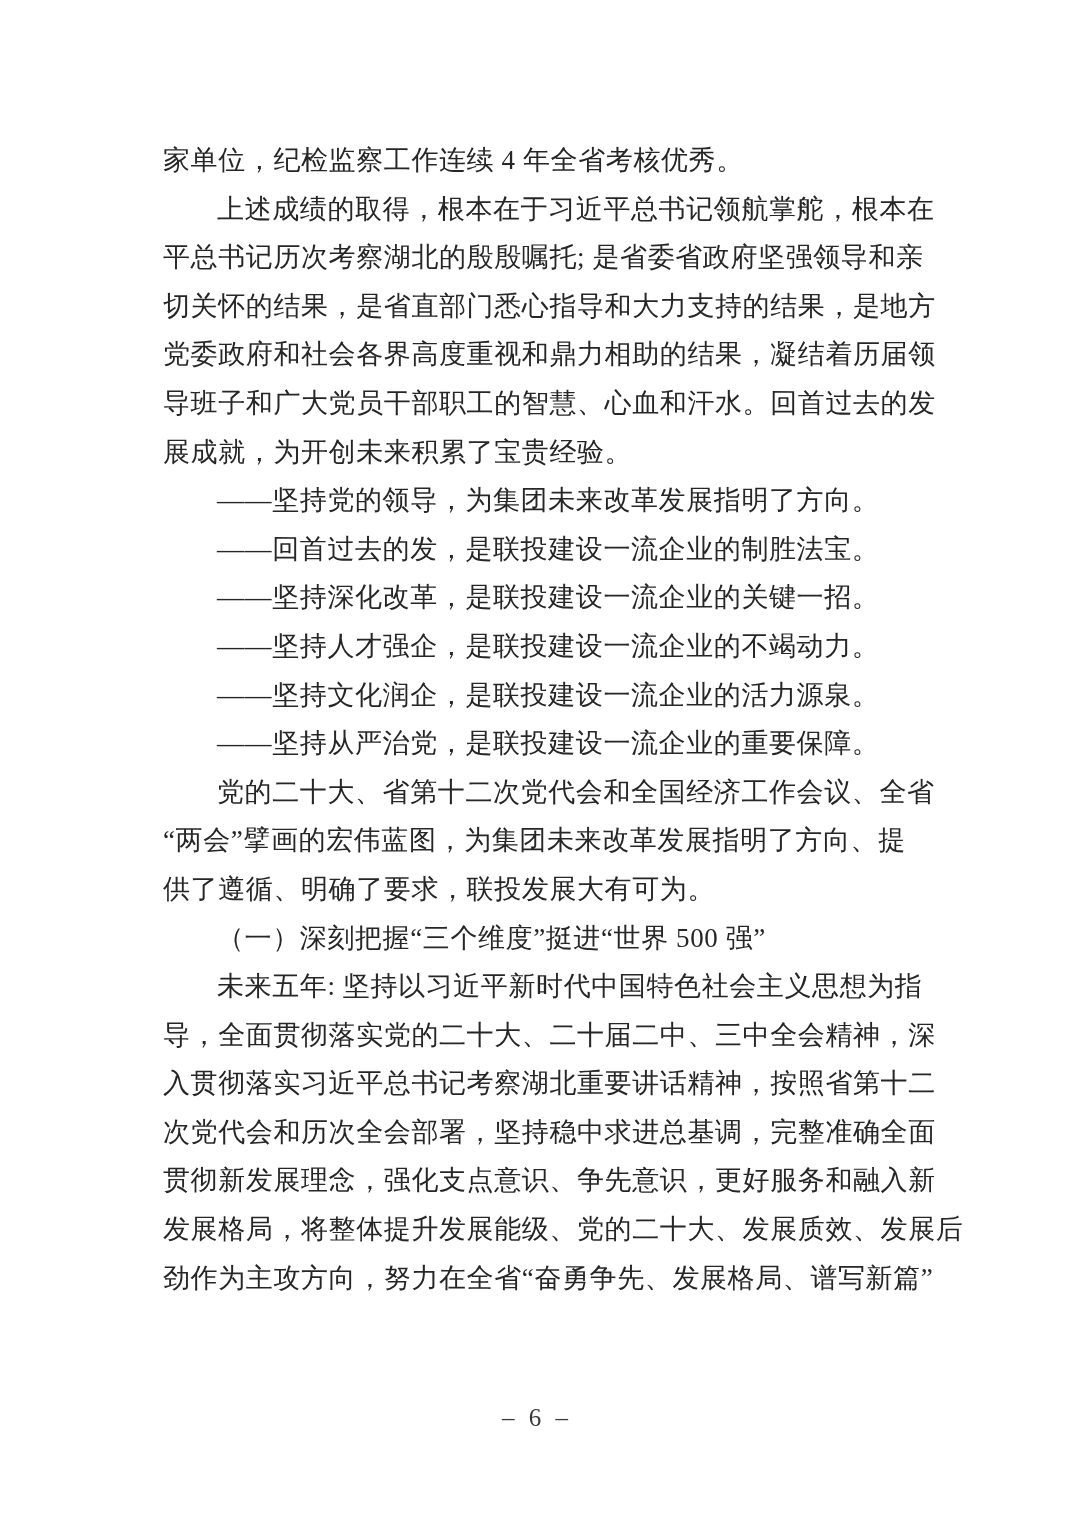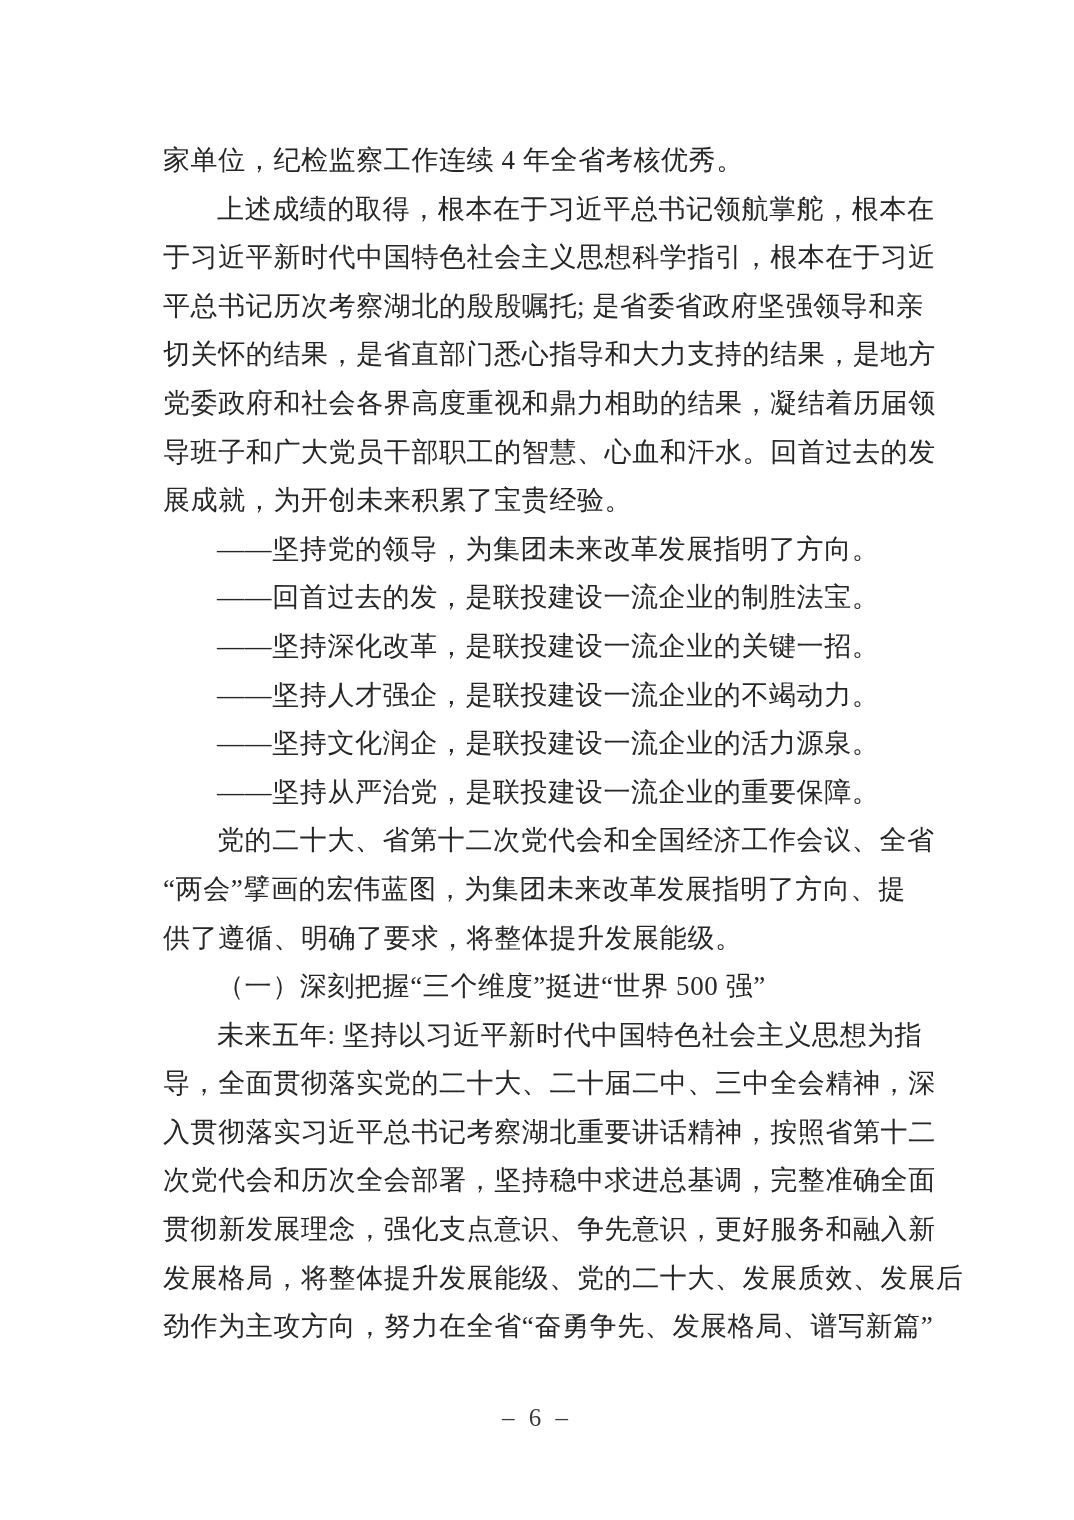--- a/index.html
+++ b/index.html
@@ -47,35 +47,34 @@
     color: #3a3a3a;
   }
 </style>
 </head>
 <body>
 
 <div class="page">
   <div class="content" id="doc-body">
       <div class="line">家单位，纪检监察工作连续 4 年全省考核优秀。</div>
       <div class="line indent">上述成绩的取得，根本在于习近平总书记领航掌舵，根本在</div>
-      <div class="line">于习近平新时代中国特色社会主义思想科学指引，根本在于习近</div>
       <div class="line">平总书记历次考察湖北的殷殷嘱托; 是省委省政府坚强领导和亲</div>
       <div class="line">切关怀的结果，是省直部门悉心指导和大力支持的结果，是地方</div>
       <div class="line">党委政府和社会各界高度重视和鼎力相助的结果，凝结着历届领</div>
       <div class="line">导班子和广大党员干部职工的智慧、心血和汗水。回首过去的发</div>
       <div class="line">展成就，为开创未来积累了宝贵经验。</div>
       <div class="line indent">——坚持党的领导，为集团未来改革发展指明了方向。</div>
       <div class="line indent">——回首过去的发，是联投建设一流企业的制胜法宝。</div>
       <div class="line indent">——坚持深化改革，是联投建设一流企业的关键一招。</div>
       <div class="line indent">——坚持人才强企，是联投建设一流企业的不竭动力。</div>
       <div class="line indent">——坚持文化润企，是联投建设一流企业的活力源泉。</div>
       <div class="line indent">——坚持从严治党，是联投建设一流企业的重要保障。</div>
       <div class="line indent">党的二十大、省第十二次党代会和全国经济工作会议、全省</div>
       <div class="line">“两会”擘画的宏伟蓝图，为集团未来改革发展指明了方向、提</div>
-      <div class="line">供了遵循、明确了要求，将整体提升发展能级。</div>
+      <div class="line">供了遵循、明确了要求，联投发展大有可为。</div>
       <div class="line indent bold">（一）深刻把握“三个维度”挺进“世界 500 强”</div>
       <div class="line indent">未来五年: 坚持以习近平新时代中国特色社会主义思想为指</div>
       <div class="line">导，全面贯彻落实党的二十大、二十届二中、三中全会精神，深</div>
       <div class="line">入贯彻落实习近平总书记考察湖北重要讲话精神，按照省第十二</div>
       <div class="line">次党代会和历次全会部署，坚持稳中求进总基调，完整准确全面</div>
       <div class="line">贯彻新发展理念，强化支点意识、争先意识，更好服务和融入新</div>
       <div class="line">发展格局，将整体提升发展能级、党的二十大、发展质效、发展后</div>
       <div class="line">劲作为主攻方向，努力在全省“奋勇争先、发展格局、谱写新篇”</div>
     </div>
   <div class="page-number">– 6 –</div>

